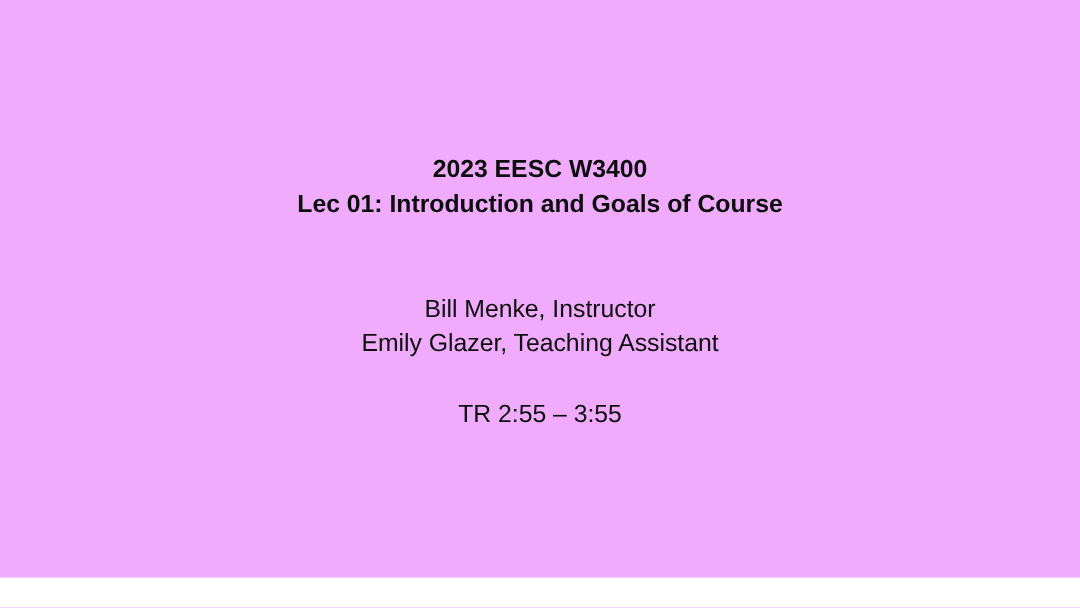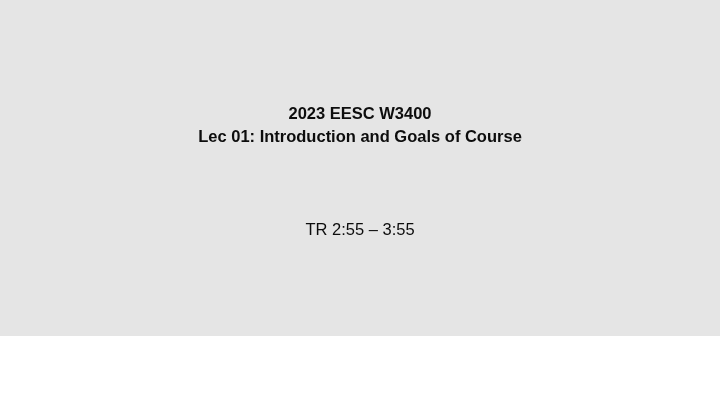--- a/index.html
+++ b/index.html
@@ -9,22 +9,22 @@
   body {
     width: 720px;
     height: 405px;
     background: #ffffff;
     font-family: "Liberation Sans", sans-serif;
     overflow: hidden;
   }
   .slide {
     position: relative;
     width: 720px;
-    height: 336px;
-    background: #e5e5e5;
+    height: 385px;
+    background: #f0abfc;
   }
   .content-block {
     position: absolute;
     left: 0;
     top: 102px;
     width: 720px;
     text-align: center;
     color: #000000;
     line-height: 1.42;
   }
@@ -45,17 +45,19 @@
 </head>
 <body>
 
 <div class="slide">
   <div class="content-block">
 
     <div class="line bold">2023 EESC W3400</div>
     <div class="line bold">Lec 01: Introduction and Goals of Course</div>
     <div class="line spacer"></div>
     <div class="line spacer"></div>
+    <div class="line">Bill Menke, Instructor</div>
+    <div class="line">Emily Glazer, Teaching Assistant</div>
     <div class="line spacer"></div>
     <div class="line">TR 2:55 – 3:55</div>
 
   </div>
 </div>
 
 </body></html>

